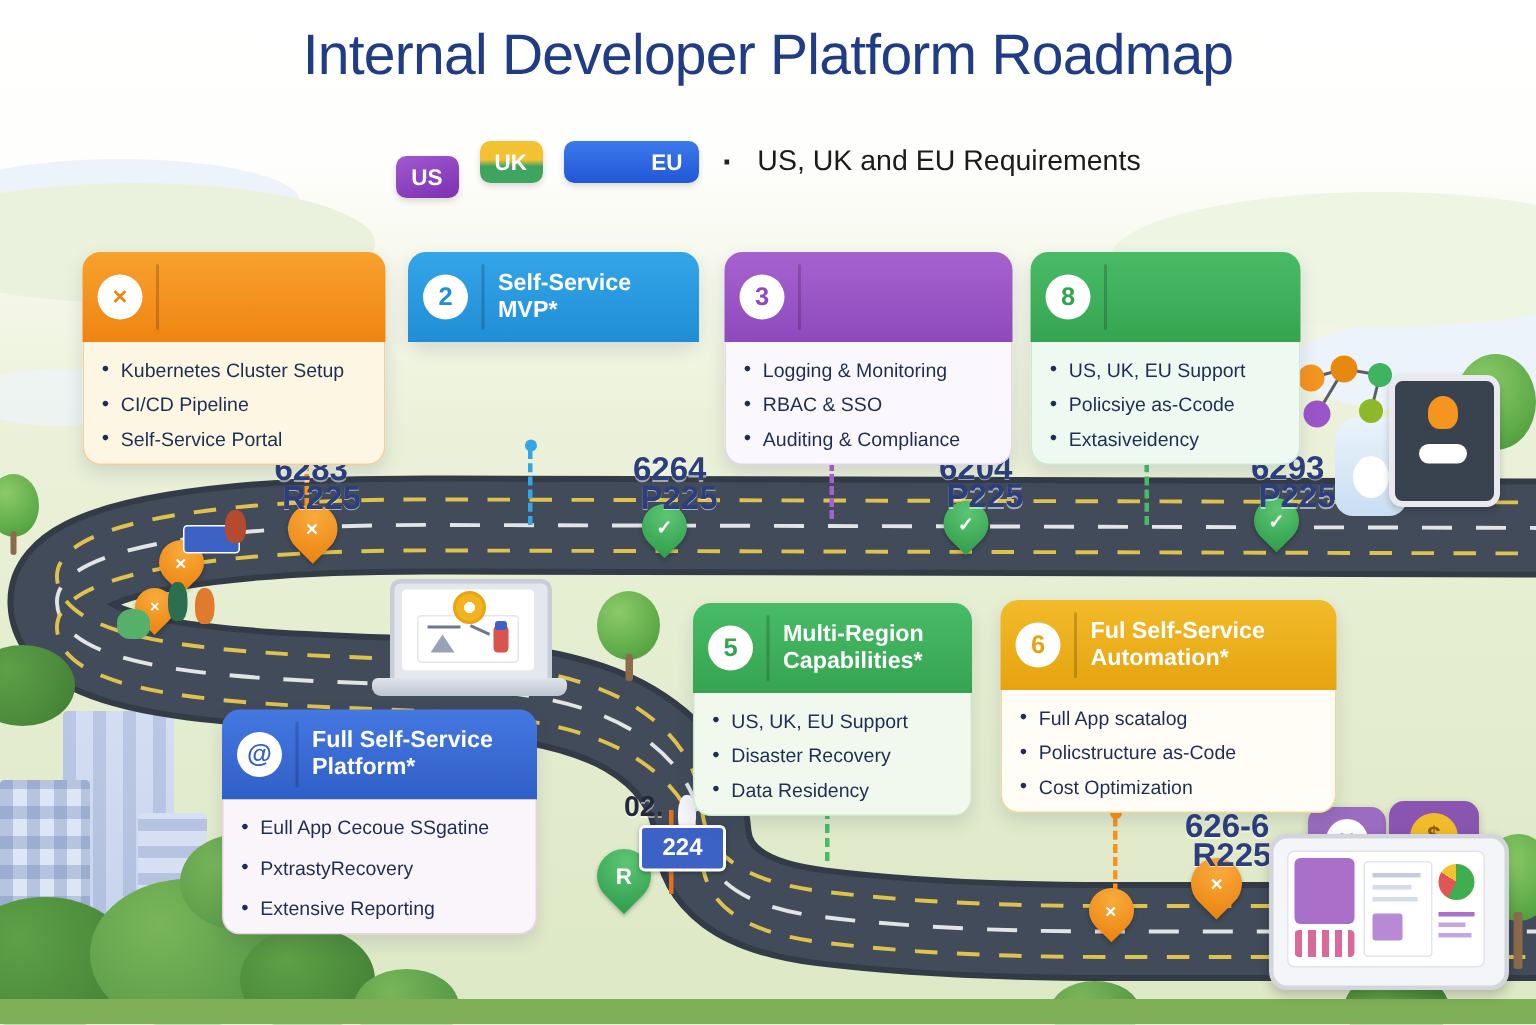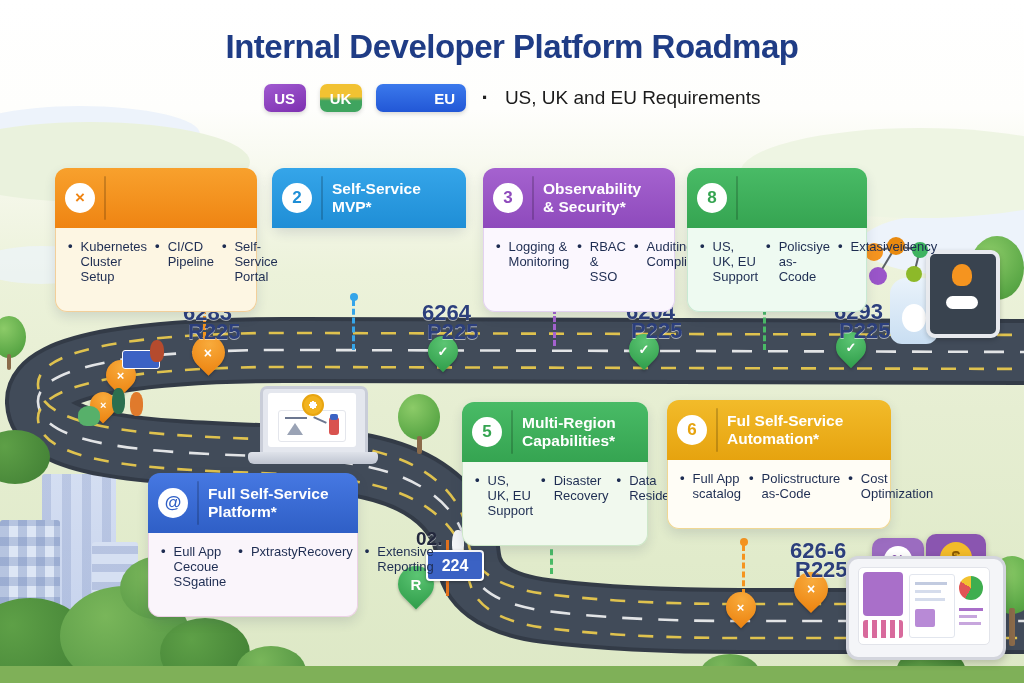--- a/index.html
+++ b/index.html
@@ -3,27 +3,27 @@
 <meta charset="utf-8">
 <style>
   html,body{margin:0;padding:0;background:#ffffff;}
   #stage{
     position:relative;width:1024px;height:683px;overflow:hidden;
     font-family:"Liberation Sans", sans-serif;
     background:linear-gradient(180deg,#ffffff 0%,#fefefc 16%,#f6f8ec 26%,#ecf2da 40%,#e6eed2 60%,#e1ebcb 82%,#dde8c6 100%);
   }
   
   .page-title{
-    position:absolute;left:0;right:0;top:28px;text-align:center;
-    font-size:33px;font-weight:bold;color:#1f3c85;letter-spacing:-0.5px;
+    position:absolute;left:0;right:0;top:16px;text-align:center;
+    font-size:38px;font-weight:normal;color:#1f3c85;letter-spacing:-0.5px;
   }
   .legend{position:absolute;left:0;right:0;top:84px;display:flex;justify-content:center;align-items:center;gap:14px;}
   .badge{width:42px;height:28px;border-radius:7px;display:flex;align-items:center;justify-content:center;
     color:#fff;font-weight:bold;font-size:15px;box-shadow:0 2px 4px rgba(0,0,0,.15);}
-  .badge-us{background:linear-gradient(160deg,#a05ad0,#7d2fb0);}
+  .badge-us{background:linear-gradient(160deg,#a05ad0,#7d2fb0);margin-top:20px;}
   .badge-uk{background:linear-gradient(180deg,#f2c232 45%,#3fa45f 60%);}
   .badge-eu{background:linear-gradient(180deg,#3b79ec,#2257d6);padding-left:48px;}
   .legend-sep{font-size:22px;color:#222;font-weight:bold;margin:0 2px;}
   .legend-text{font-size:19px;color:#1b1b1b;}
   
   .cloud{position:absolute;background:#edf3fb;border-radius:50%;}
   .hill{position:absolute;border-radius:50%;}
   .road-svg{position:absolute;left:0;top:0;}
   .tree{position:absolute;}
   .tree .fol{position:absolute;border-radius:50%;background:radial-gradient(circle at 35% 30%,#8ccB68,#5aa746 70%,#4c9139);}
@@ -32,21 +32,21 @@
   .bush.dark{background:radial-gradient(circle at 35% 30%,#5ea047,#3f7d33);}
   .bottom-bar{position:absolute;left:0;top:666px;width:1024px;height:17px;background:#7fb058;}
   .building{position:absolute;border-radius:3px;}
   
   .card{position:absolute;border-radius:12px;box-shadow:0 5px 12px rgba(40,60,90,.14);z-index:30;}
   .card-hd{display:flex;align-items:center;gap:9px;padding:8px 10px;border-radius:12px 12px 0 0;color:#fff;min-height:44px;}
   .ic{flex:0 0 30px;width:30px;height:30px;border-radius:50%;background:#fff;display:flex;align-items:center;justify-content:center;
       font-weight:bold;font-size:17px;}
   .hd-sep{width:2px;align-self:stretch;background:rgba(0,0,0,.18);border-radius:1px;}
   .hd-t{font-weight:bold;font-size:15.5px;line-height:18px;}
-  .card-bd{list-style:none;margin:0;padding:11px 12px 27px;display:flex;flex-direction:row;gap:8px;
+  .card-bd{list-style:none;margin:0;padding:11px 12px 9px;display:flex;flex-direction:column;gap:8px;
       font-size:13px;color:#1e2d52;border-radius:0 0 12px 12px;}
   .card-bd li{display:flex;gap:8px;align-items:flex-start;line-height:15px;}
   .card-bd li::before{content:"•";color:#1e2d52;font-weight:bold;line-height:14px;}
   .hd-orange{background:linear-gradient(180deg,#f8a12d,#ef8412);} .ic-orange{color:#ef8412;}
   .hd-blue{background:linear-gradient(180deg,#35a5e9,#1f8ed6);} .ic-blue{color:#1f8ed6;}
   .hd-purple{background:linear-gradient(180deg,#a562cf,#8e4abc);} .ic-purple{color:#8e4abc;}
   .hd-green{background:linear-gradient(180deg,#49bb66,#35a451);} .ic-green{color:#35a451;}
   .hd-yellow{background:linear-gradient(180deg,#f2bb2a,#e6a30f);} .ic-yellow{color:#e6a30f;}
   .hd-navy{background:linear-gradient(180deg,#4678e2,#2f5fc6);} .ic-navy{color:#2f5fc6;}
   .bd-cream{background:#fdf6e3;border:1px solid #f2cf9a;border-top:none;}
@@ -322,21 +322,20 @@
       <span class="hd-t"><span>Self-Service</span><br><span>MVP*</span></span>
     </div>
   </div>
 
   <div class="card" style="left:483px;top:168px;width:192px;">
     <div class="card-hd hd-purple">
       <span class="ic ic-purple">
           <span>3</span>
         </span>
       <span class="hd-sep"></span>
-      <span class="hd-t"><span>Observability</span><br><span>&amp; Security*</span></span>
     </div>
     <ul class="card-bd bd-lav">
       <li>
           <span>Logging &amp; Monitoring</span>
         </li>
       <li>
           <span>RBAC &amp; SSO</span>
         </li>
       <li>
           <span>Auditing &amp; Compliance</span>

